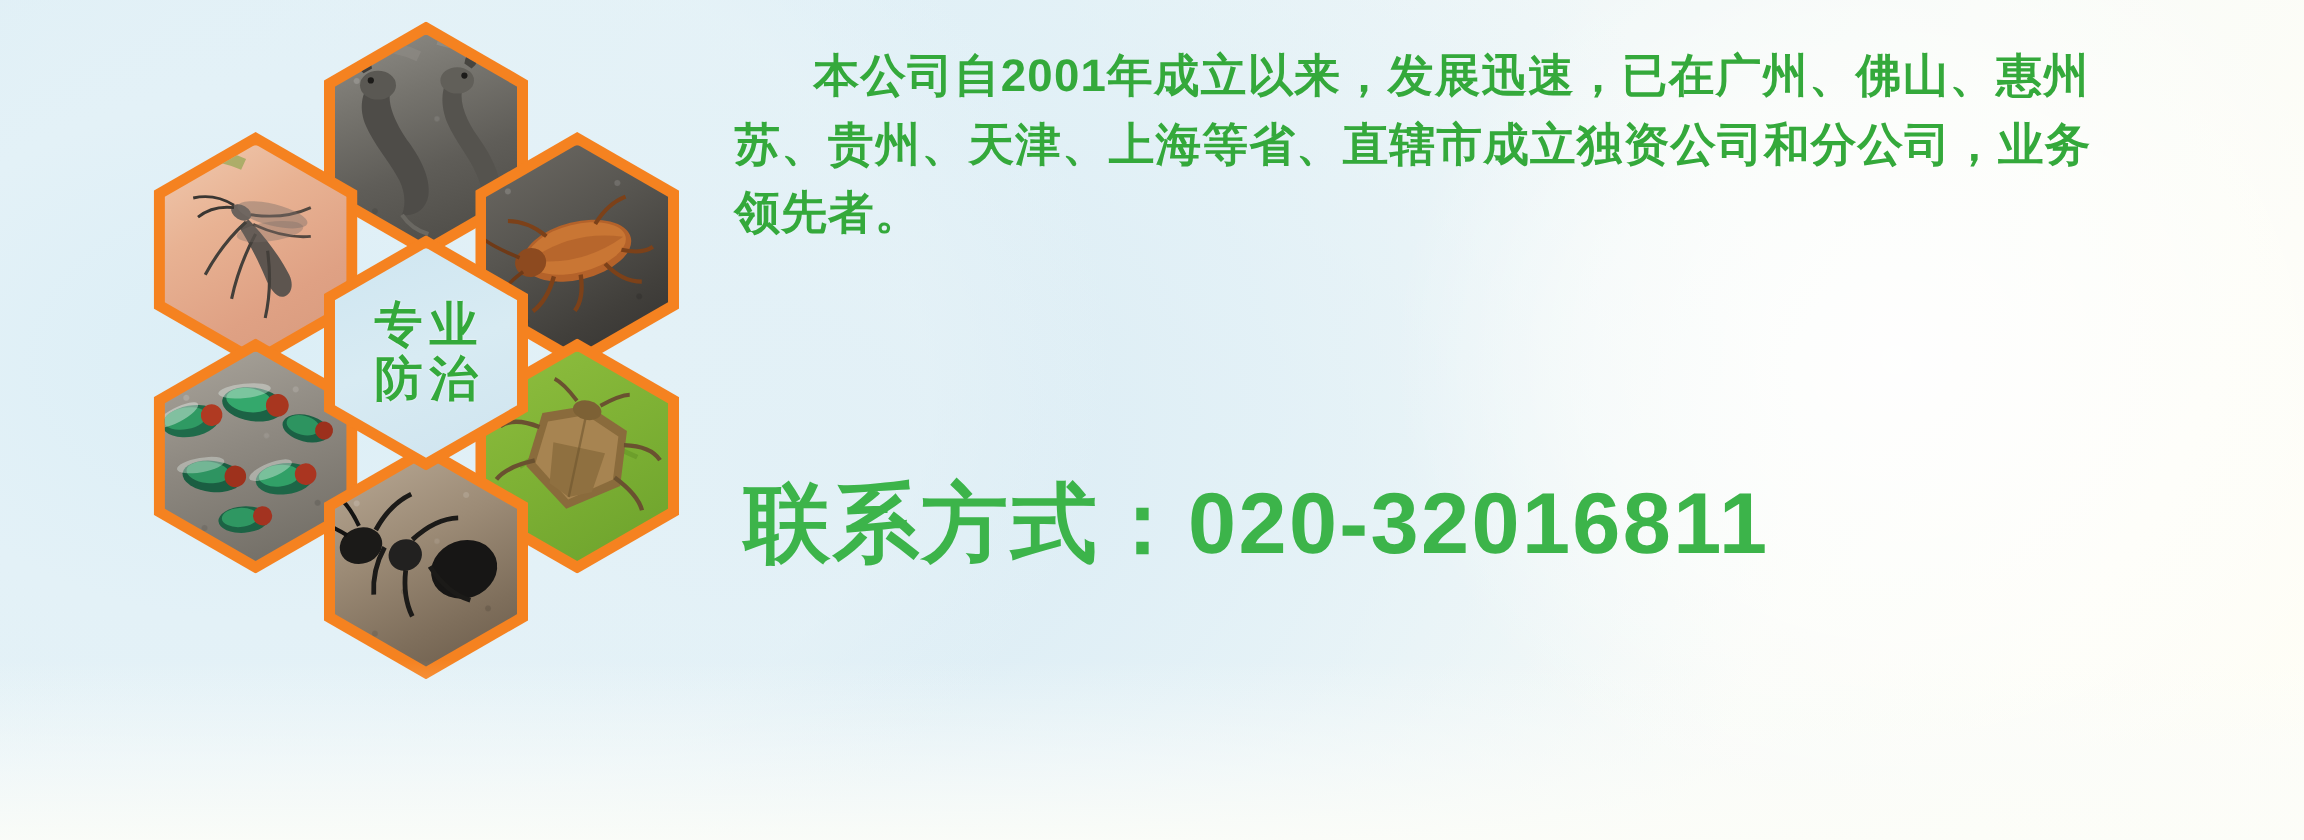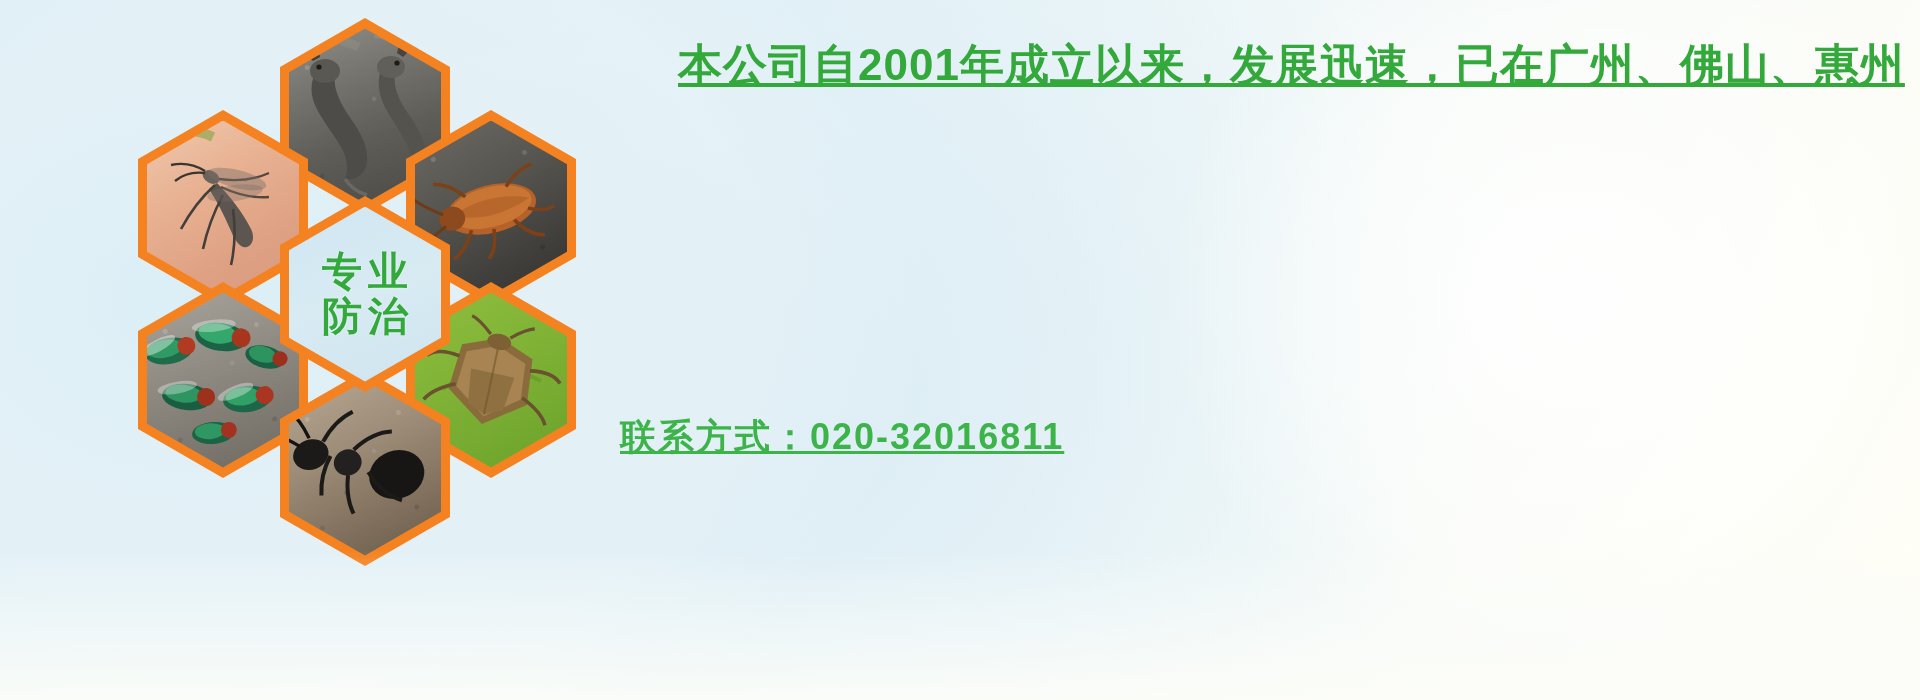--- a/index.html
+++ b/index.html
@@ -21,21 +21,21 @@
     background:radial-gradient(ellipse 560px 520px at 420px 300px, rgba(255,255,255,0.85) 0%, rgba(255,255,253,0.5) 45%, rgba(255,255,255,0) 75%);
     pointer-events:none;
   }
   .bottomfade{
     position:absolute;left:0;bottom:0;width:1920px;height:150px;
     background:linear-gradient(to bottom, rgba(255,255,255,0) 0%, rgba(250,252,250,0.55) 55%, rgba(252,253,248,0.9) 100%);
     pointer-events:none;
   }
 
   
-  #honeycomb{position:absolute;left:16px;top:0;width:620px;height:580px;}
+  #honeycomb{position:absolute;left:6px;top:0;width:620px;height:580px;}
   .hex{
     position:absolute;width:170px;height:196px;
     -webkit-clip-path:polygon(50% 0%,100% 25%,100% 75%,50% 100%,0% 75%,0% 25%);
     clip-path:polygon(50% 0%,100% 25%,100% 75%,50% 100%,0% 75%,0% 25%);
     background:#f58220;
     display:flex;align-items:center;justify-content:center;
   }
   .hex .inner{
     width:152px;height:175px;
     -webkit-clip-path:polygon(50% 0%,100% 25%,100% 75%,50% 100%,0% 75%,0% 25%);
@@ -80,29 +80,29 @@
       radial-gradient(circle at 56% 40%, rgba(255,255,255,.22) 0 1.5px, transparent 3px),
       radial-gradient(circle at 22% 84%, rgba(0,0,0,.2) 0 2px, transparent 3px);
   }
   .bug{position:absolute;}
 
   
   #copy{
     position:absolute;left:612px;top:36px;width:1300px;
   }
   .para{
-    color:#34a93b;font-size:44px;font-weight:bold;line-height:57px;
-    letter-spacing:1px;white-space:nowrap;text-decoration:underline;
+    color:#34a93b;font-size:38px;font-weight:bold;line-height:57px;
+    letter-spacing:1px;white-space:nowrap;
   }
   .para.first{text-indent:66px;}
 
   #contact{position:absolute;left:620px;top:398px;width:1300px;}
   .contact-line{
-    color:#3cb44a;font-size:36px;font-weight:bold;line-height:78px;
-    letter-spacing:2px;white-space:nowrap;text-decoration:underline;
+    color:#3cb44a;font-size:72px;font-weight:bold;line-height:78px;
+    letter-spacing:2px;white-space:nowrap;
   }
   .contact-line.l2{padding-left:280px;}
 </style>
 </head>
 <body>
 
 <div id="stage">
 
   <div class="wash"></div>
 
@@ -270,20 +270,22 @@
       <div class="inner">
         <div class="center-label">专业</div>
         <div class="center-label">防治</div>
       </div>
     </div>
 
   </div>
 
   <div id="copy">
     <div class="para first">本公司自2001年成立以来，发展迅速，已在广州、佛山、惠州</div>
+    <div class="para">苏、贵州、天津、上海等省、直辖市成立独资公司和分公司，业务</div>
+    <div class="para">领先者。</div>
   </div>
 
   <div id="contact">
     <div class="contact-line l1">联系方式：020-32016811</div>
   </div>
 
   <div class="bottomfade"></div>
 </div>
 
 </body></html>

